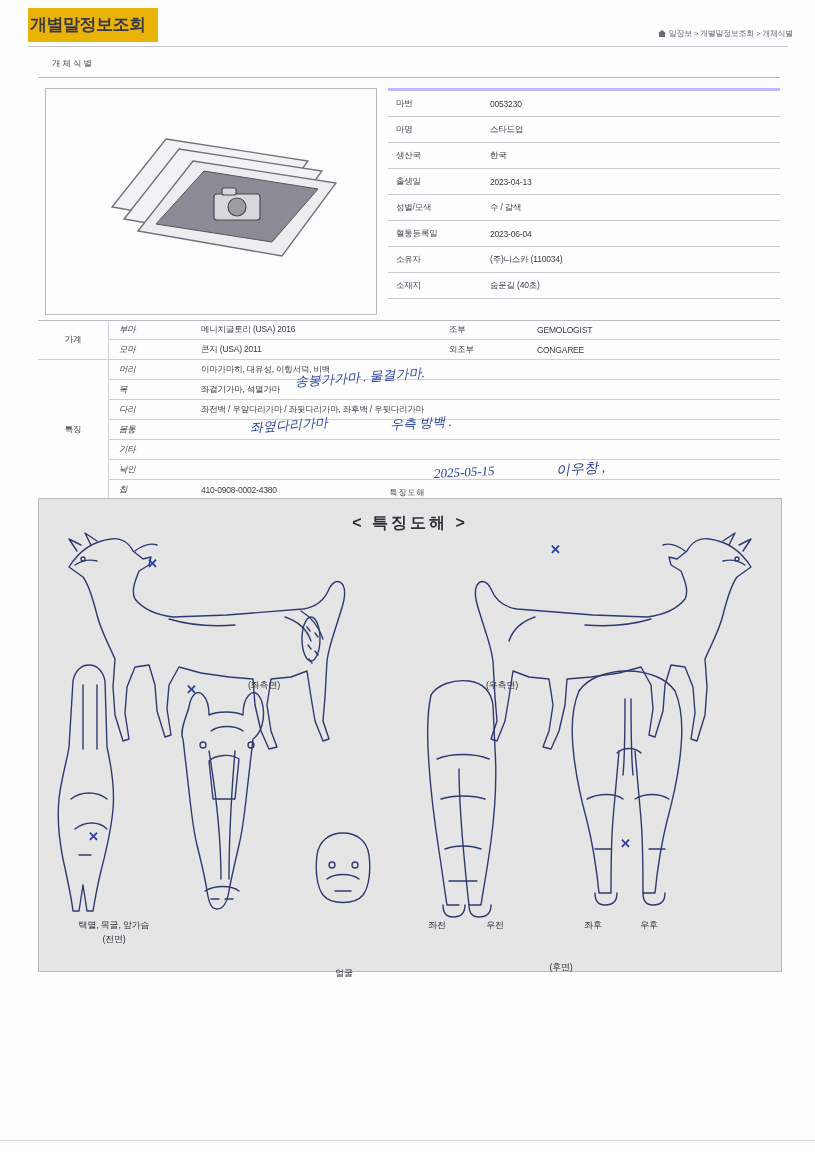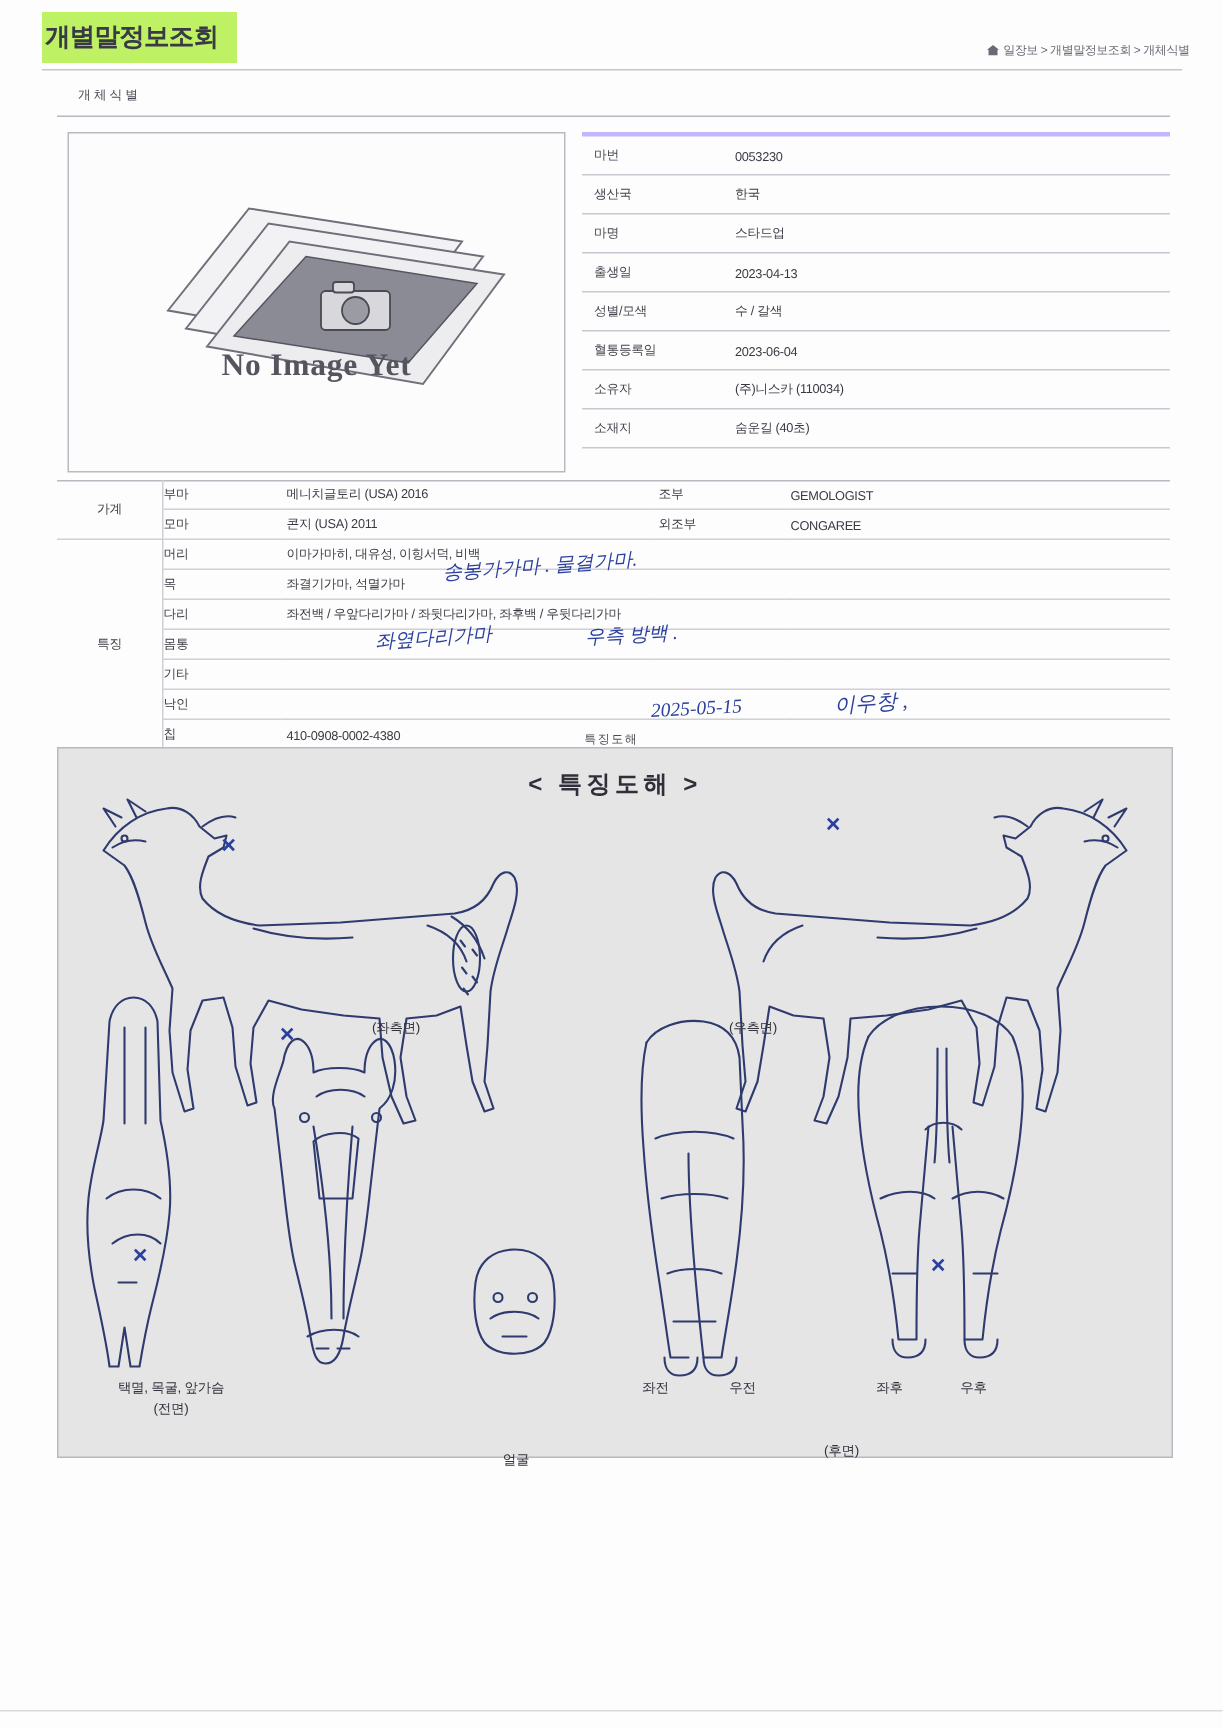--- a/index.html
+++ b/index.html
@@ -14,21 +14,21 @@
   .page{
     position:absolute;left:0;top:0;width:815px;height:1152px;
     background:#fdfdfd;
   }
   
   .header{
     position:absolute;left:0;top:0;width:815px;height:46px;
   }
   .title-box{
     position:absolute;left:28px;top:8px;
-    background:#bef264;
+    background:#eab308;
     padding:5px 12px 6px 2px;
     min-width:110px;
   }
   .title-box .t{
     font-size:17px;font-weight:bold;color:#3a3a46;letter-spacing:-0.5px;
   }
   .breadcrumb{
     position:absolute;right:22px;top:28px;
     font-size:8px;color:#6a6a76;letter-spacing:-0.3px;
     white-space:nowrap;
@@ -73,21 +73,21 @@
   
   table.ped{
     position:absolute;left:38px;top:320px;width:742px;
     border-collapse:collapse;font-size:8.5px;color:#3a3a44;
   }
   table.ped td{
     border:0;border-bottom:1px solid #cfcfd6;
     height:17px;padding:1px 4px;vertical-align:middle;letter-spacing:-0.2px;
   }
   table.ped td.grp{width:62px;text-align:center;border-right:1px solid #cfcfd6;}
-  table.ped td.k{width:74px;padding-left:0;}
+  table.ped td.k{width:74px;padding-left:10px;font-style:italic;}
   table.ped td.v{width:240px;}
   table.ped td.k2{width:80px;}
   table.ped td.v2{}
   table.ped td.wide{}
   .topline{position:absolute;left:38px;top:320px;width:742px;height:1px;background:#b9b9c2;}
   
   .hand{
     position:absolute;
     font-family:"Liberation Serif", serif;
     color:#2a3f9e;
@@ -149,36 +149,35 @@
         <polygon points="78,130 133,60 276,82 222,155"></polygon>
         <polygon points="92,142 147,72 290,94 236,167" fill="#ededf0"></polygon>
       </g>
       <polygon points="110,135 158,82 272,100 226,153" fill="#8b8b96" stroke="#55555f" stroke-width="1"></polygon>
       <g fill="#d7d7dc" stroke="#4a4a54" stroke-width="1.2">
         <rect x="168" y="105" width="46" height="26" rx="3"></rect>
         <circle cx="191" cy="118" r="9" fill="#9b9ba4"></circle>
         <rect x="176" y="99" width="14" height="7" rx="2"></rect>
       </g>
     </svg>
-    <div class="noimg">No Image Yet</div>
   </div>
 
   <table class="info">
     <tbody>
         <tr>
           <td class="k">마번</td>
           <td>0053230</td>
         </tr>
     <tr>
+          <td class="k">마명</td>
+          <td>스타드업</td>
+        </tr>
+    <tr>
           <td class="k">생산국</td>
           <td>한국</td>
-        </tr>
-    <tr>
-          <td class="k">마명</td>
-          <td>스타드업</td>
         </tr>
     <tr>
           <td class="k">출생일</td>
           <td>2023-04-13</td>
         </tr>
     <tr>
           <td class="k">성별/모색</td>
           <td>수 / 갈색</td>
         </tr>
     <tr>

